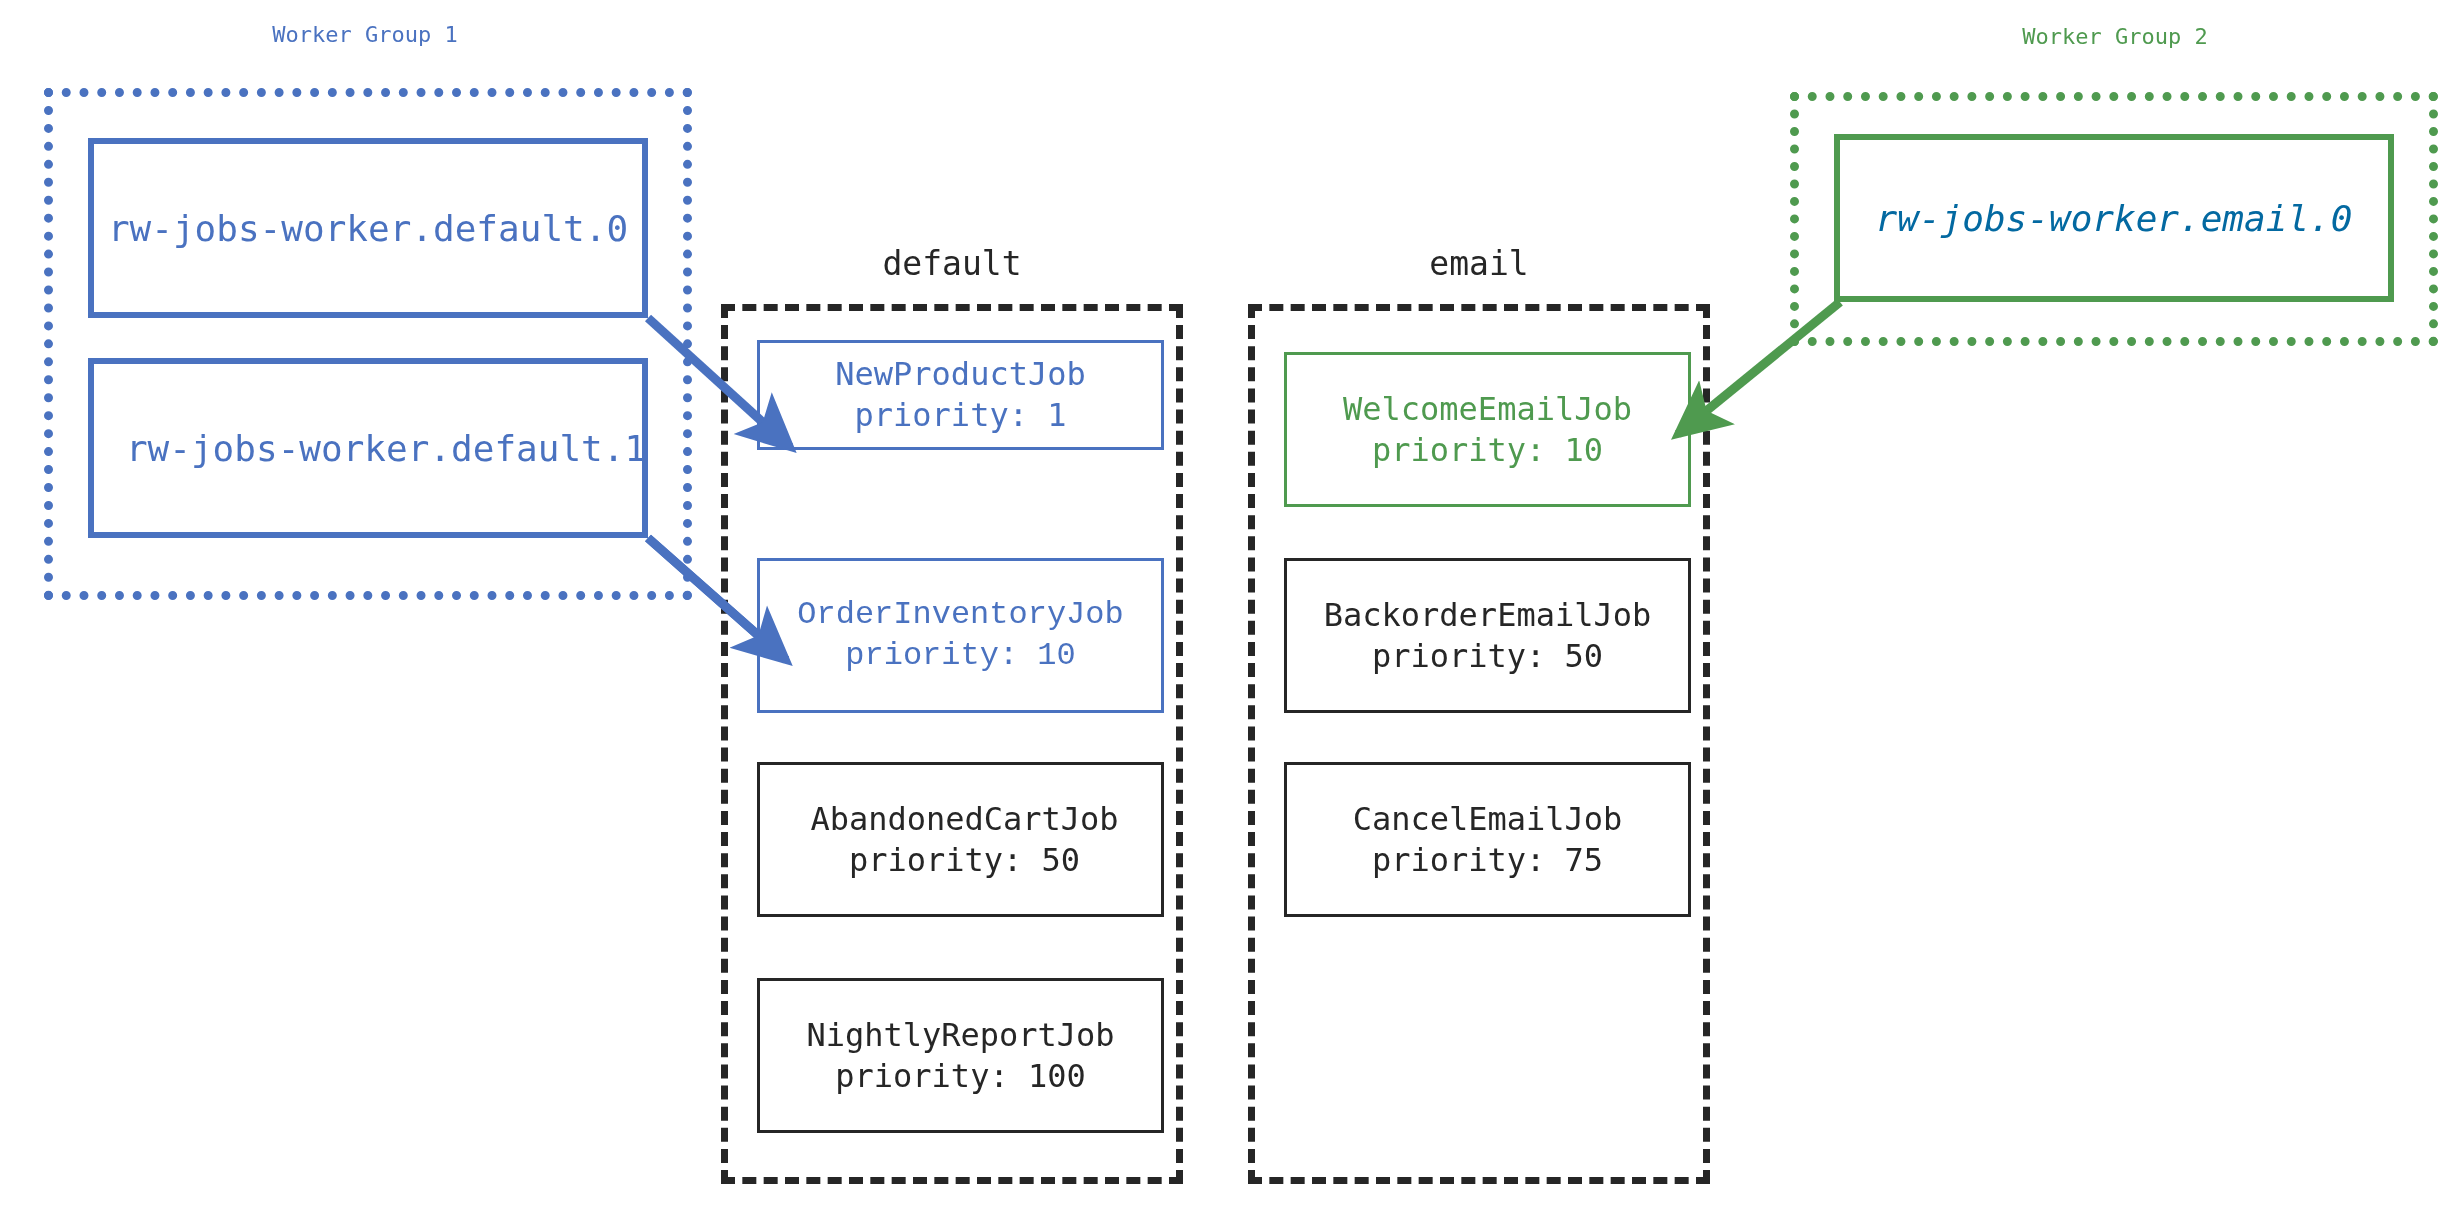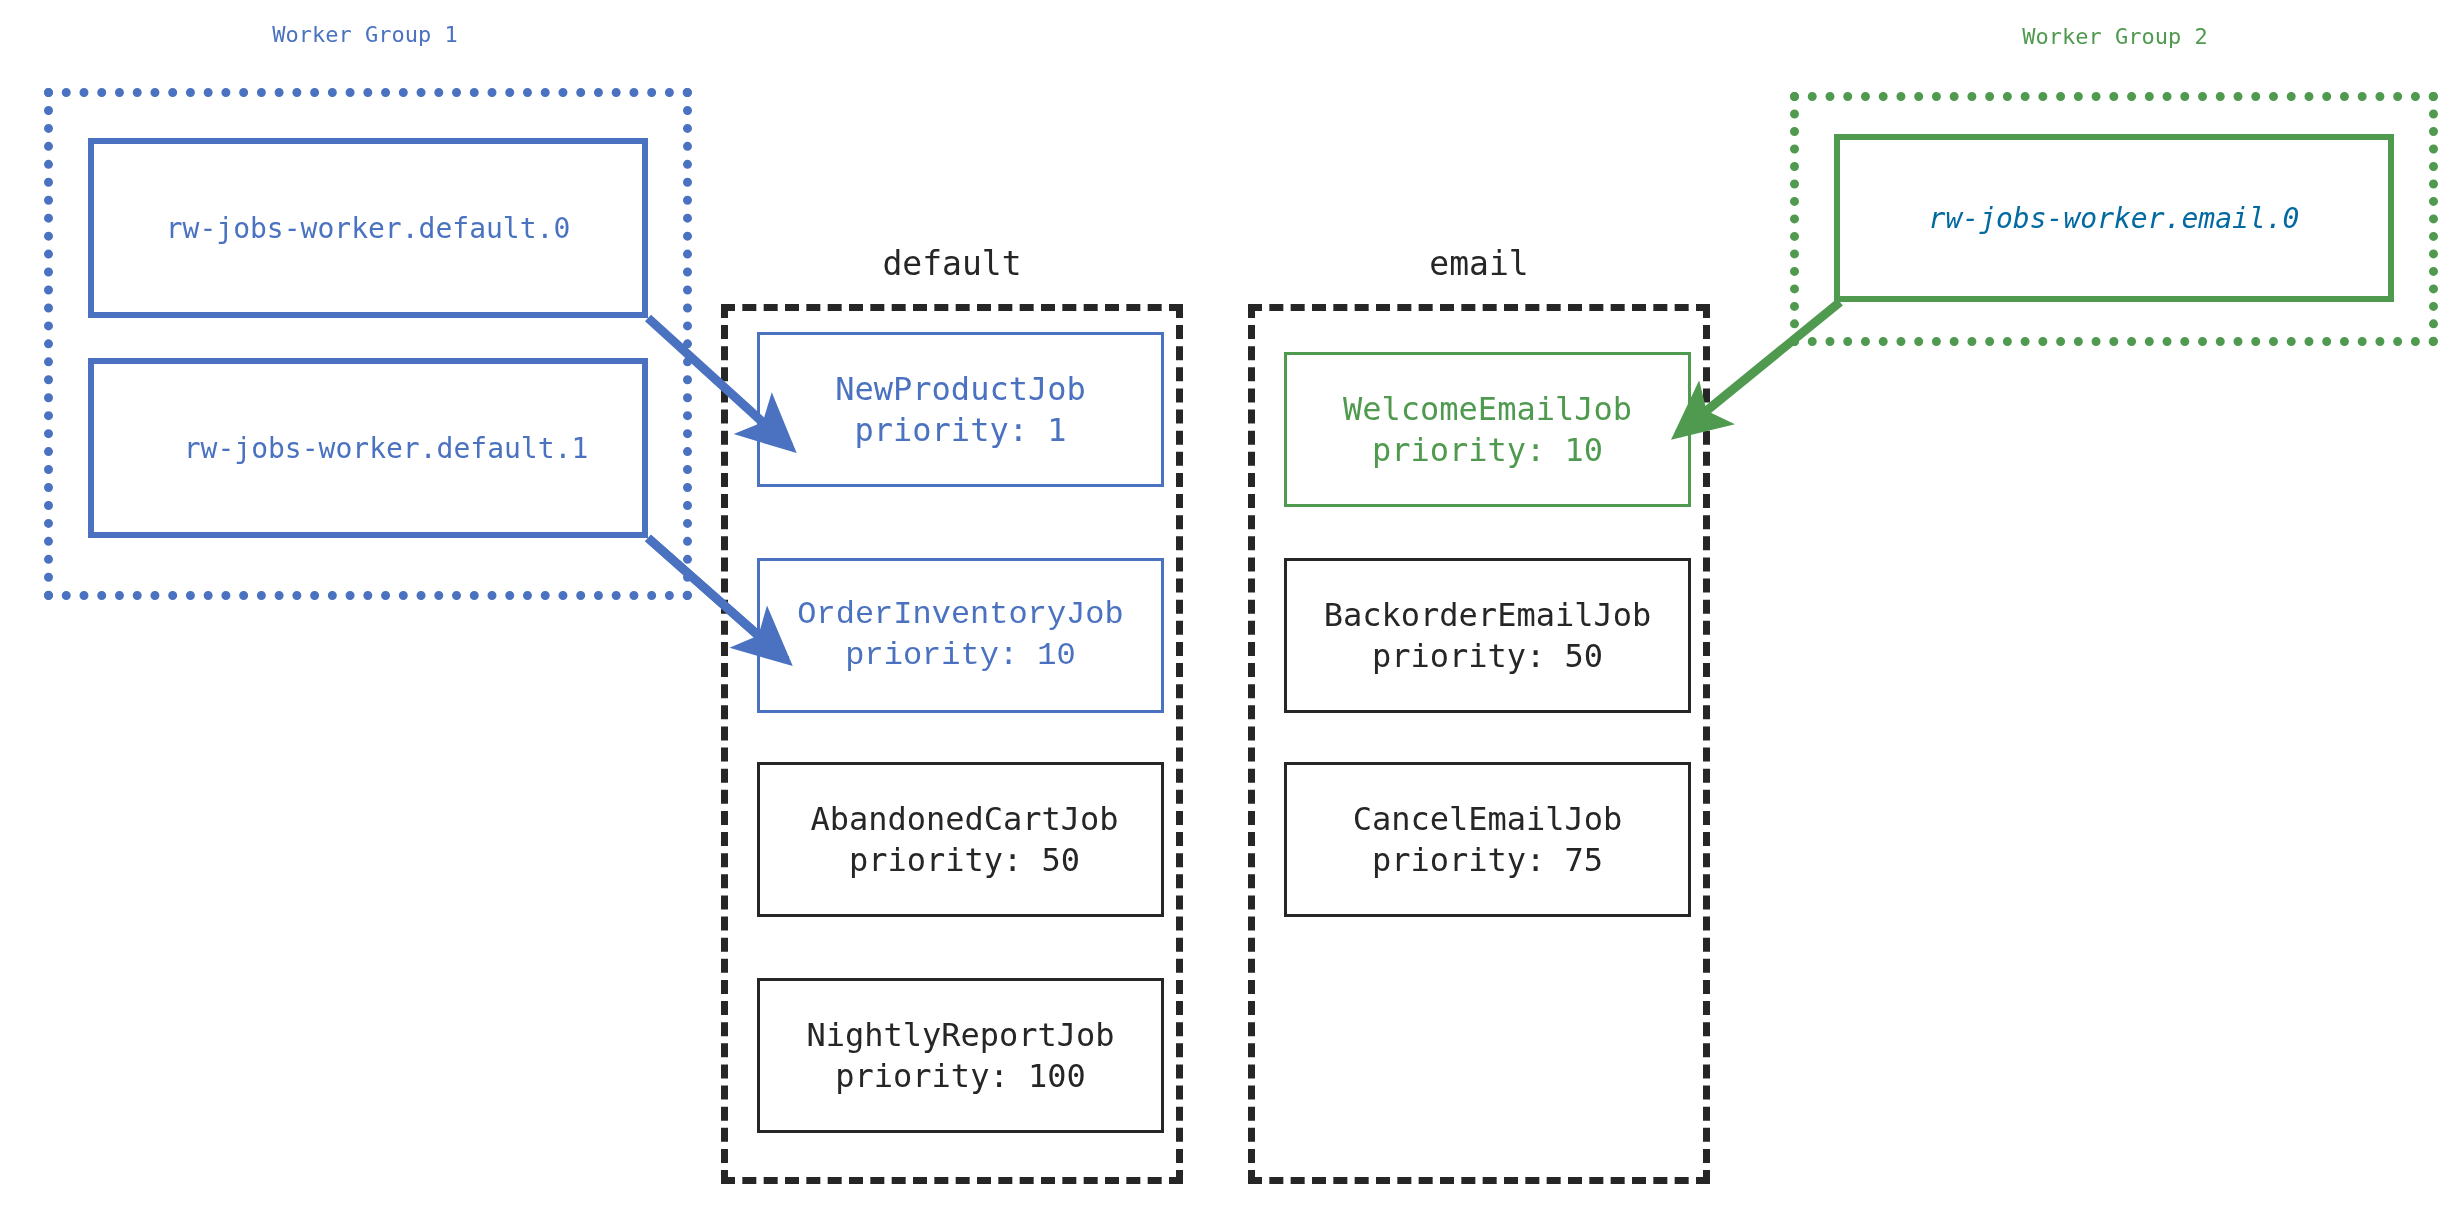--- a/index.html
+++ b/index.html
@@ -50,21 +50,21 @@
     position: absolute;
     box-sizing: border-box;
     background: #ffffff;
     border: 6px solid #4a72c0;
     display: flex;
     align-items: center;
     justify-content: center;
   }
   .worker-box.green { border-color: #4f9a4f; }
   .worker-box .label {
-    font-size: 28px;
+    font-size: 36px;
     color: #4a72c0;
     white-space: nowrap;
   }
   .worker-box.green .label { color: #0369a1; font-style: italic; }
 
   
   .queue-col {
     position: absolute;
     box-sizing: border-box;
     background: transparent;
@@ -134,21 +134,21 @@
   <div class="worker-group green" style="left:1790px; top:92px; width:648px; height:254px;"></div>
 
   <div class="worker-box green" style="left:1834px; top:134px; width:560px; height:168px;">
     <span class="label">rw-jobs-worker.email.0</span>
   </div>
 
   <div class="queue-title" style="left:721px; top:244px; width:462px;">default</div>
 
   <div class="queue-col" style="left:721px; top:304px; width:462px; height:880px;"></div>
 
-  <div class="job-box blue" style="left:757px; top:332px; width:407px; height:155px;justify-content:center;">
+  <div class="job-box blue" style="left:757px; top:340px; width:407px; height:110px;justify-content:center;">
     <span class="jname">NewProductJob</span>
     <span class="jprio">priority: 1</span>
   </div>
 
   <div class="job-box blue" style="left:757px; top:558px; width:407px; height:155px;font-family:Liberation Mono, monospace;">
     <span class="jname">OrderInventoryJob</span>
     <span class="jprio">priority: 10</span>
   </div>
 
   <div class="job-box" style="left:757px; top:762px; width:407px; height:155px;padding-left:8px;">

